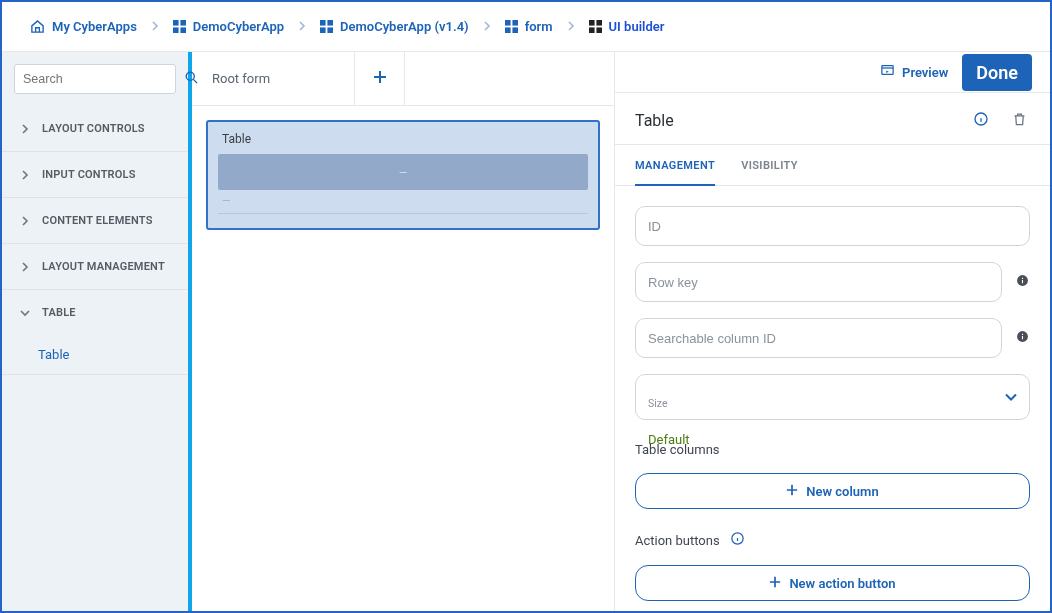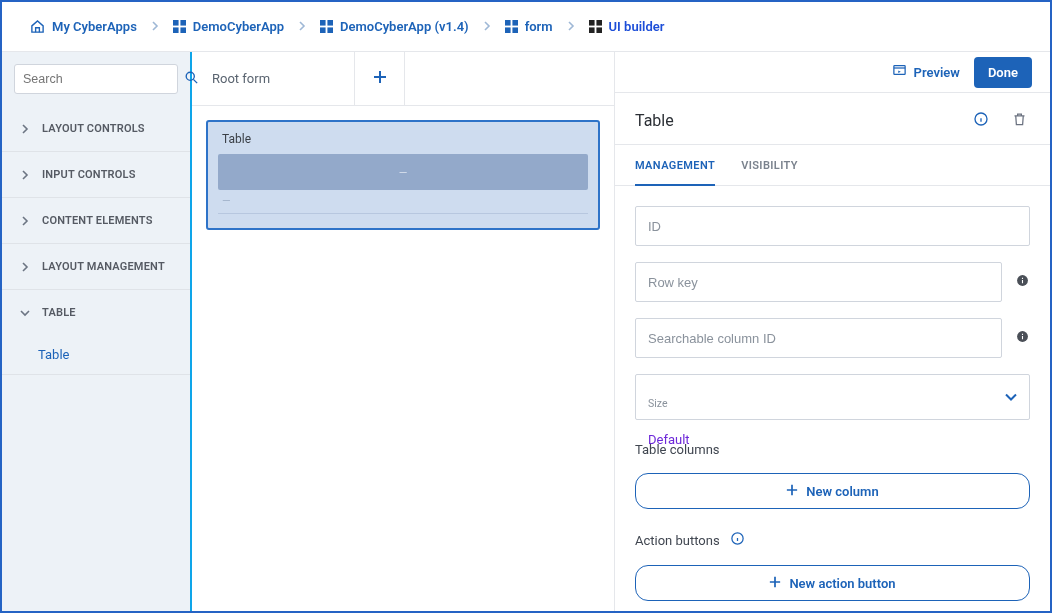--- a/index.html
+++ b/index.html
@@ -46,21 +46,21 @@
   .main {
     display: flex;
     flex: 1;
     min-height: 0;
   }
 
   
   .sidebar {
     width: 190px;
     background: #EDF2F7;
-    border-right: 2px solid #0ea5e9;
+    border-right: 4px solid #0ea5e9;
     display: flex;
     flex-direction: column;
   }
   .search-wrap {
     padding: 12px 12px;
   }
   .search-box {
     position: relative;
     background: #fff;
     border: 1px solid #d0d5dd;
@@ -209,21 +209,21 @@
     font-weight: 600;
     font-size: 13px;
     cursor: pointer;
   }
   .btn-primary {
     background: #1D63B8;
     color: #fff;
     border-radius: 4px;
     padding: 8px 14px;
     font-weight: 600;
-    font-size: 13px;
+    font-size: 18px;
     cursor: pointer;
   }
   .panel-title-row {
     display: flex;
     align-items: center;
     padding: 18px 20px 14px 20px;
     border-bottom: 1px solid #e5e7eb;
   }
   .panel-title-row h2 {
     font-size: 16px;
@@ -269,21 +269,21 @@
   }
   .field-row {
     display: flex;
     align-items: center;
     gap: 12px;
   }
   .field {
     flex: 1;
     height: 40px;
     border: 1px solid #d0d5dd;
-    border-radius: 2px;
+    border-radius: 10px;
     display: flex;
     align-items: center;
     padding: 0 12px;
     font-size: 13px;
     color: #8a929c;
     background: #fff;
   }
   .field input {
     border: none;
     outline: none;
@@ -300,21 +300,21 @@
     align-items: stretch;
     padding: 22px 12px 0 12px;
     gap: 20px;
   }
   .field.with-label .mini {
     font-size: 10.5px;
     color: #8a929c;
   }
   .field.with-label .val {
     font-size: 13px;
-    color: #6d28d9;
+    color: #4d7c0f;
     padding-top: 2px;
   }
   .field .dd {
     position: absolute;
     right: 12px;
     top: 50%;
     transform: translateY(-50%);
     color: #1D63B8;
   }
   .hint-icon {

